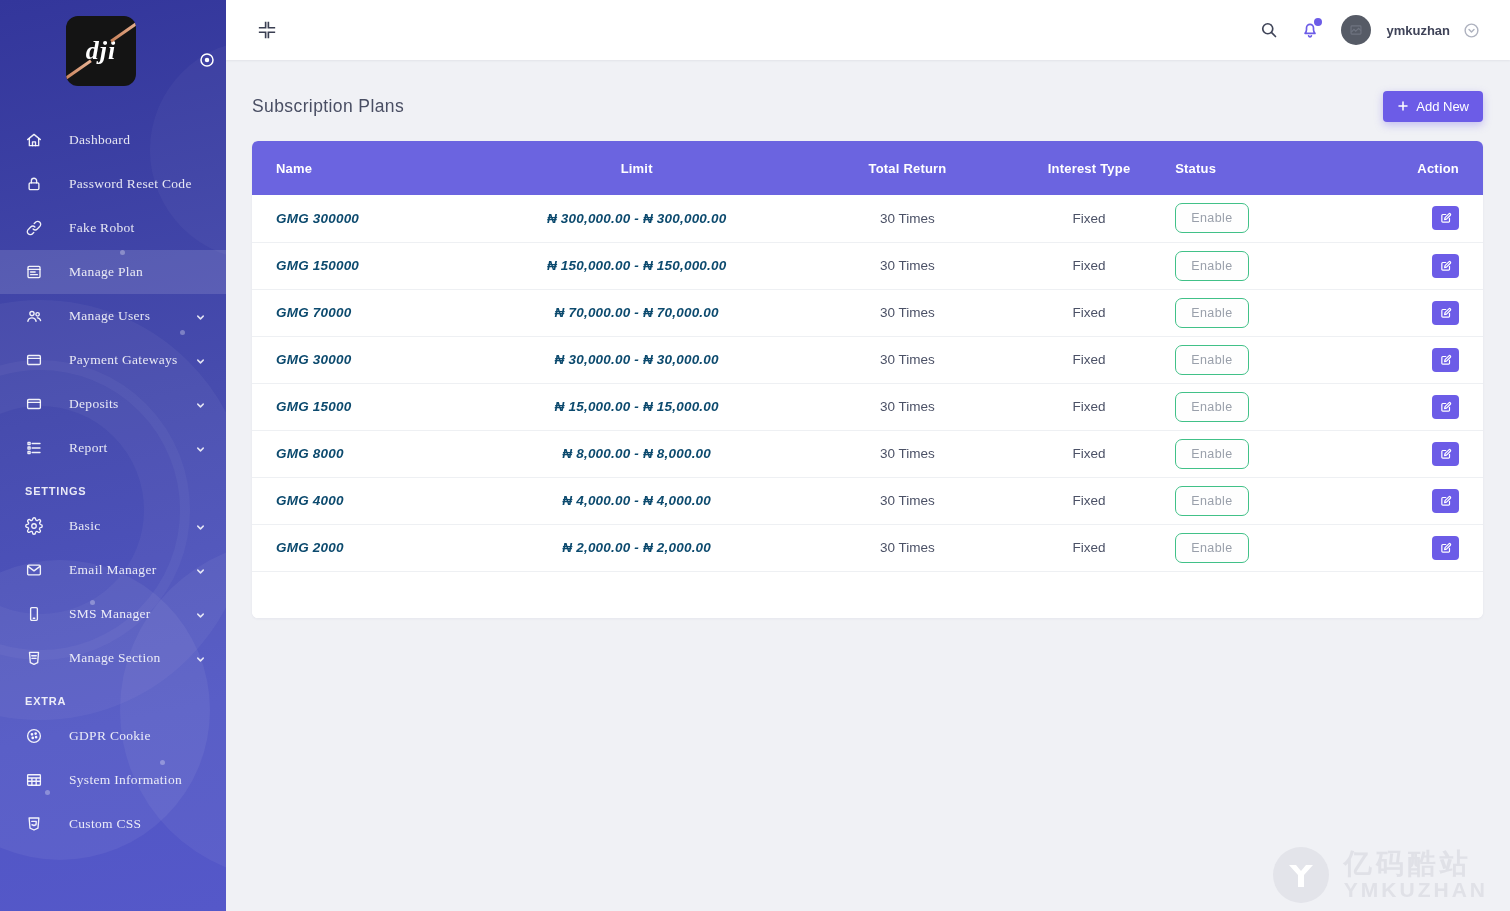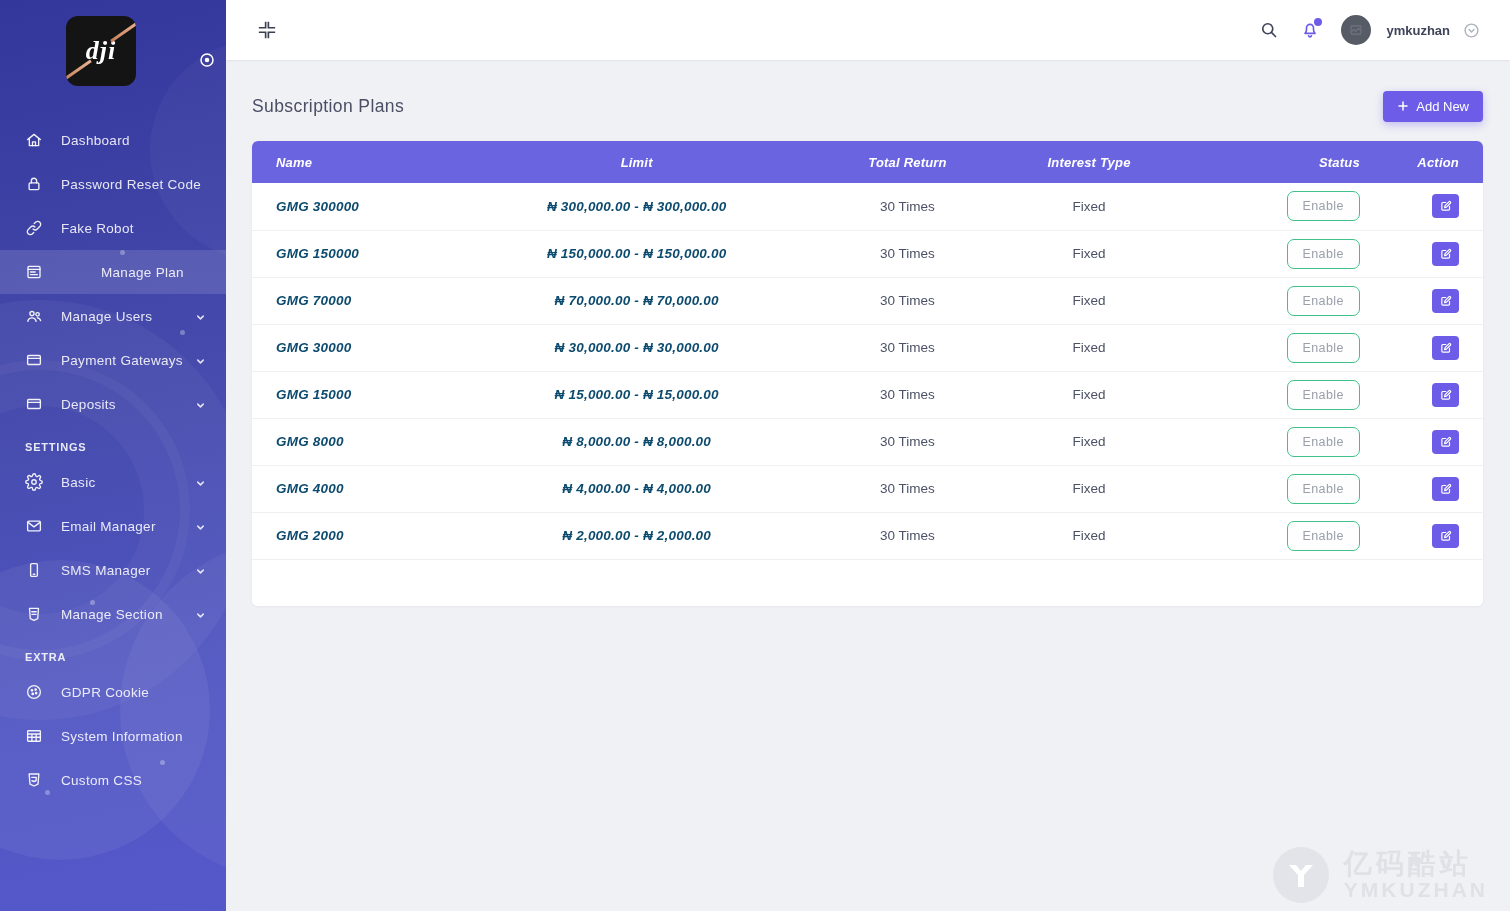--- a/index.html
+++ b/index.html
@@ -24,24 +24,24 @@
   .logo-box::before, .logo-box::after { content:""; position:absolute; width:34px; height:3px;
     background:linear-gradient(90deg,#c77f57,#e8b394); transform:rotate(-35deg); }
   .logo-box::before { right:-6px; top:14px; }
   .logo-box::after { left:-6px; bottom:14px; }
   .logo-text { color:#fff; font-weight:bold; font-style:italic; font-size:26px; letter-spacing:1px; }
   .side-toggle { position:absolute; right:10px; top:51px; width:18px; height:18px; color:#fff; cursor:pointer; }
 
   .nav { position:relative; }
   .nav-item { position:relative; height:44px; display:flex; align-items:center; padding-left:25px;
     color:rgba(255,255,255,.87); font-size:13.5px; letter-spacing:.3px; cursor:pointer; }
-  .nav-item.active { background:rgba(255,255,255,.13);gap:40px; }
+  .nav-item.active { background:rgba(255,255,255,.13); }
   .nav-item .nicon { width:18px; height:18px; flex:0 0 18px; display:flex; align-items:center; color:rgba(255,255,255,.92); }
   .nav-item .nicon svg { width:18px; height:18px; }
-  .nav-item .nlabel { margin-left:18px; white-space:nowrap; }
+  .nav-item .nlabel { margin-left:26px; white-space:nowrap;font-family:Liberation Serif, serif; }
   .nav-item .chev { position:absolute; right:20px; top:17px; width:11px; height:11px; color:rgba(255,255,255,.85); }
   .nav-section { padding:15px 0 7px 25px; font-size:11px; font-weight:bold; letter-spacing:.8px;
     color:rgba(255,255,255,.88); }
 
   
   .main { flex:1; display:flex; flex-direction:column; height:100%; }
   .topbar { height:60px; background:#ffffff; display:flex; align-items:center; padding:0 30px 0 30px;
     box-shadow:0 1px 2px rgba(44,51,73,.07); position:relative; z-index:2; }
   .icon-btn { background:none; border:none; cursor:pointer; display:flex; align-items:center; color:#3f4458; padding:0; }
   .compress { width:22px; height:22px; color:#3a3f52; }
@@ -61,26 +61,26 @@
   .title-row { display:flex; align-items:center; justify-content:space-between; height:40px; }
   .page-title { font-size:17.5px; font-weight:500; color:#494e63; letter-spacing:.4px; }
   .add-btn { display:flex; align-items:center; gap:7px; background:#6c5ce7; color:#fff; border:none;
     border-radius:4px; padding:8px 14px; font-size:13px; font-family:inherit; cursor:pointer;
     box-shadow:0 3px 8px rgba(108,92,231,.35); }
   .add-btn .plus { width:12px; height:12px; }
 
   .card { margin-top:15px; background:#fff; border-radius:6px; overflow:hidden;
     box-shadow:0 1px 3px rgba(40,45,90,.05); }
   table { width:100%; border-collapse:collapse; table-layout:fixed; }
-  thead th { background:#6b64e0; color:#fff; font-size:13px; font-weight:bold; height:42px; letter-spacing:.2px;font-style:italic; }
+  thead th { background:#6b64e0; color:#fff; font-size:13px; font-weight:bold; height:54px; letter-spacing:.2px; }
   .col-name   { width:17%;  text-align:left;  padding-left:24px; }
   .col-limit  { width:28.5%; text-align:center; }
   .col-return { width:15.5%; text-align:center; }
   .col-interest { width:14%; text-align:center; }
-  .col-status { width:15%; text-align:right; }
+  .col-status { width:15%; text-align:left; }
   .col-action { width:10%; text-align:right; padding-right:24px; }
   tbody td { height:47px; border-bottom:1px solid #eef0f3; font-size:13.5px; color:#4b5166; background:#fff; }
   td.cell-name, td.cell-limit { font-weight:bold; color:#0c4a6e; letter-spacing:.2px;font-style:italic; }
   .badge { display:inline-block; border:1.5px solid #41c188; color:#9aa0ab; background:#fefefe;
     border-radius:7px; padding:7px 15px; font-size:12.5px; letter-spacing:.4px; cursor:pointer; }
   .edit-btn { width:27px; height:24px; border:none; border-radius:4px; background:#6c5ce7; color:#fff;
     display:inline-flex; align-items:center; justify-content:center; cursor:pointer; }
   .edit-btn svg { width:12px; height:12px; }
   .card-footer { height:46px; background:#fff; }
 
@@ -184,20 +184,34 @@
           </svg></span>
       </div>
       <div class="nav-item">
         <span class="nicon">
           <svg viewBox="0 0 24 24" fill="none" stroke="currentColor" stroke-width="1.8" stroke-linecap="round" stroke-linejoin="round">
             <rect x="3.5" y="6" width="17" height="12" rx="1.5"></rect>
             <path d="M3.5 9.8h17"></path>
           </svg>
         </span>
         <span class="nlabel">Deposits</span>
+        <span class="chev"><svg viewBox="0 0 24 24" fill="none" stroke="currentColor" stroke-width="3.2" stroke-linecap="round" stroke-linejoin="round">
+            <path d="m6 9 6 6 6-6"></path>
+          </svg></span>
+      </div>
+      <div class="nav-item">
+        <span class="nicon">
+          <svg viewBox="0 0 24 24" fill="none" stroke="currentColor" stroke-width="1.8" stroke-linecap="round" stroke-linejoin="round">
+            <path d="M9.5 6h10.5M9.5 12h10.5M9.5 18h10.5"></path>
+            <rect x="4" y="4.6" width="2.8" height="2.8"></rect>
+            <rect x="4" y="10.6" width="2.8" height="2.8"></rect>
+            <rect x="4" y="16.6" width="2.8" height="2.8"></rect>
+          </svg>
+        </span>
+        <span class="nlabel">Report</span>
         <span class="chev"><svg viewBox="0 0 24 24" fill="none" stroke="currentColor" stroke-width="3.2" stroke-linecap="round" stroke-linejoin="round">
             <path d="m6 9 6 6 6-6"></path>
           </svg></span>
       </div>
       <div class="nav-section">SETTINGS</div>
       <div class="nav-item">
         <span class="nicon">
           <svg viewBox="0 0 24 24" fill="none" stroke="currentColor" stroke-width="1.8" stroke-linecap="round" stroke-linejoin="round">
             <circle cx="12" cy="12" r="3"></circle>
             <path d="M19.4 15a1.7 1.7 0 0 0 .3 1.9l.1.1a2 2 0 1 1-2.8 2.8l-.1-.1a1.7 1.7 0 0 0-1.9-.3 1.7 1.7 0 0 0-1 1.5V21a2 2 0 1 1-4 0v-.1a1.7 1.7 0 0 0-1-1.6 1.7 1.7 0 0 0-1.9.3l-.1.1a2 2 0 1 1-2.8-2.8l.1-.1a1.7 1.7 0 0 0 .3-1.9 1.7 1.7 0 0 0-1.5-1H3a2 2 0 1 1 0-4h.1a1.7 1.7 0 0 0 1.6-1 1.7 1.7 0 0 0-.3-1.9l-.1-.1a2 2 0 1 1 2.8-2.8l.1.1a1.7 1.7 0 0 0 1.9.3h.1a1.7 1.7 0 0 0 1-1.5V3a2 2 0 1 1 4 0v.1a1.7 1.7 0 0 0 1 1.5 1.7 1.7 0 0 0 1.9-.3l.1-.1a2 2 0 1 1 2.8 2.8l-.1.1a1.7 1.7 0 0 0-.3 1.9v.1a1.7 1.7 0 0 0 1.5 1H21a2 2 0 1 1 0 4h-.1a1.7 1.7 0 0 0-1.5 1z"></path>

